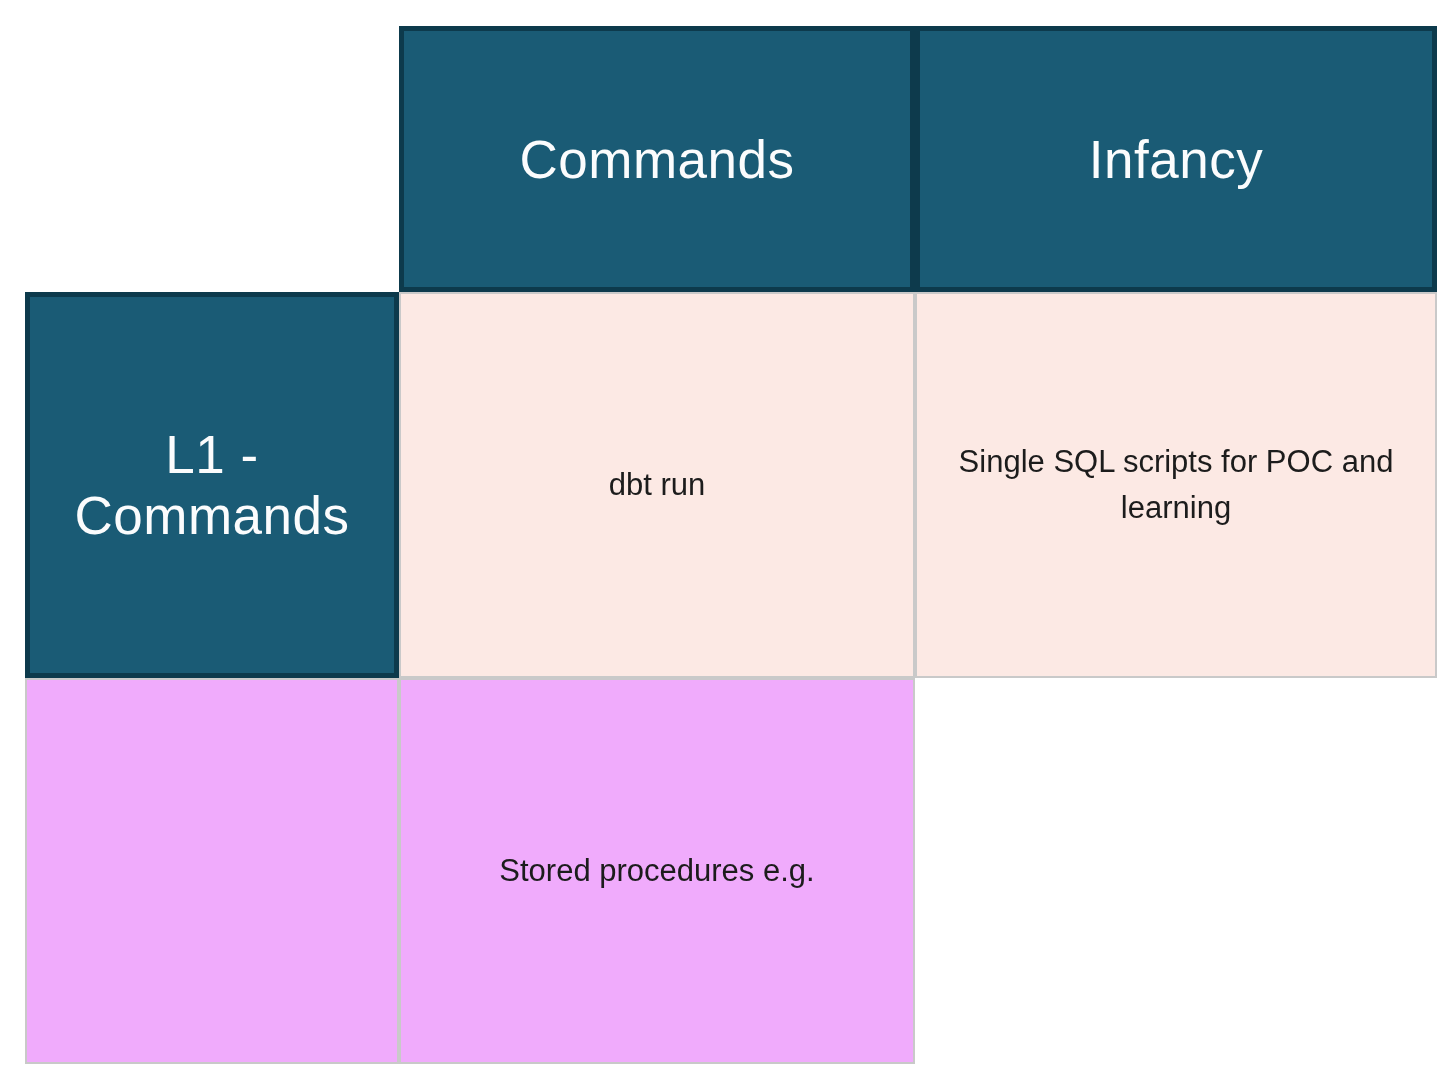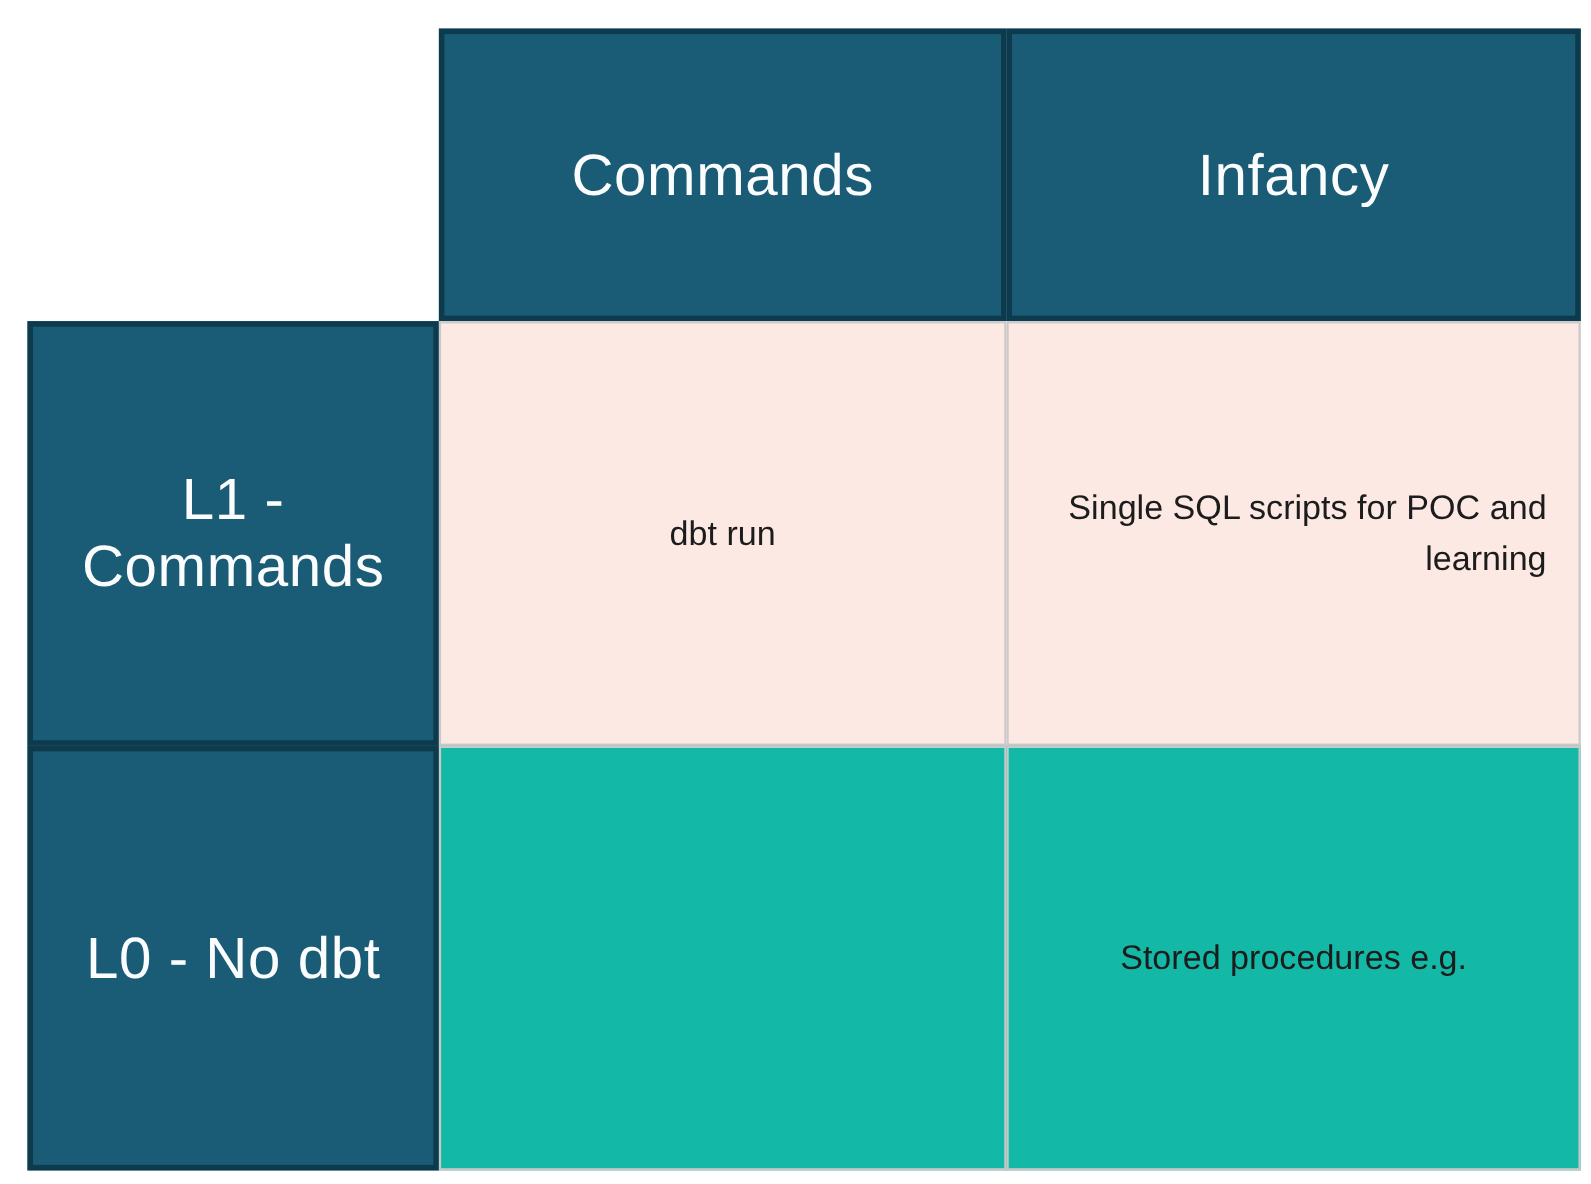--- a/index.html
+++ b/index.html
@@ -37,33 +37,32 @@
   .th {
     background: #1a5b75;
     border: 5px solid #0d3a4c;
     color: #fbfcfd;
     font-size: 53px;
     font-weight: 400;
     letter-spacing: 0.5px;
   }
   .body-cell {
     border: 2px solid #c9c9c9;
-    background: #14b8a6;
+    background: #f0abfc;
     color: #1c1c1c;
     font-size: 31px;
     font-weight: 400;
     line-height: 1.5;
   }
   .body-cell.highlight {
     background: #fce9e4;
   }
   .body-cell .wrap-limit {
     display: inline-block;
     max-width: 460px;
-    text-align: right;
   }
 </style>
 </head>
 <body>
 
 <div class="stage">
   <div class="matrix">
 
     <div class="cell corner"></div>
     <div class="cell th">
@@ -76,23 +75,20 @@
     <div class="cell th">
       <span>L1 - Commands</span>
     </div>
     <div class="cell body-cell highlight">
       <span>dbt run</span>
     </div>
     <div class="cell body-cell highlight">
       <span class="wrap-limit">Single SQL scripts for POC and learning</span>
     </div>
 
-    <div class="cell th">
-      <span>L0 - No dbt</span>
-    </div>
     <div class="cell body-cell">
       <span></span>
     </div>
     <div class="cell body-cell">
       <span>Stored procedures e.g.</span>
     </div>
 
   </div>
 </div>
 

